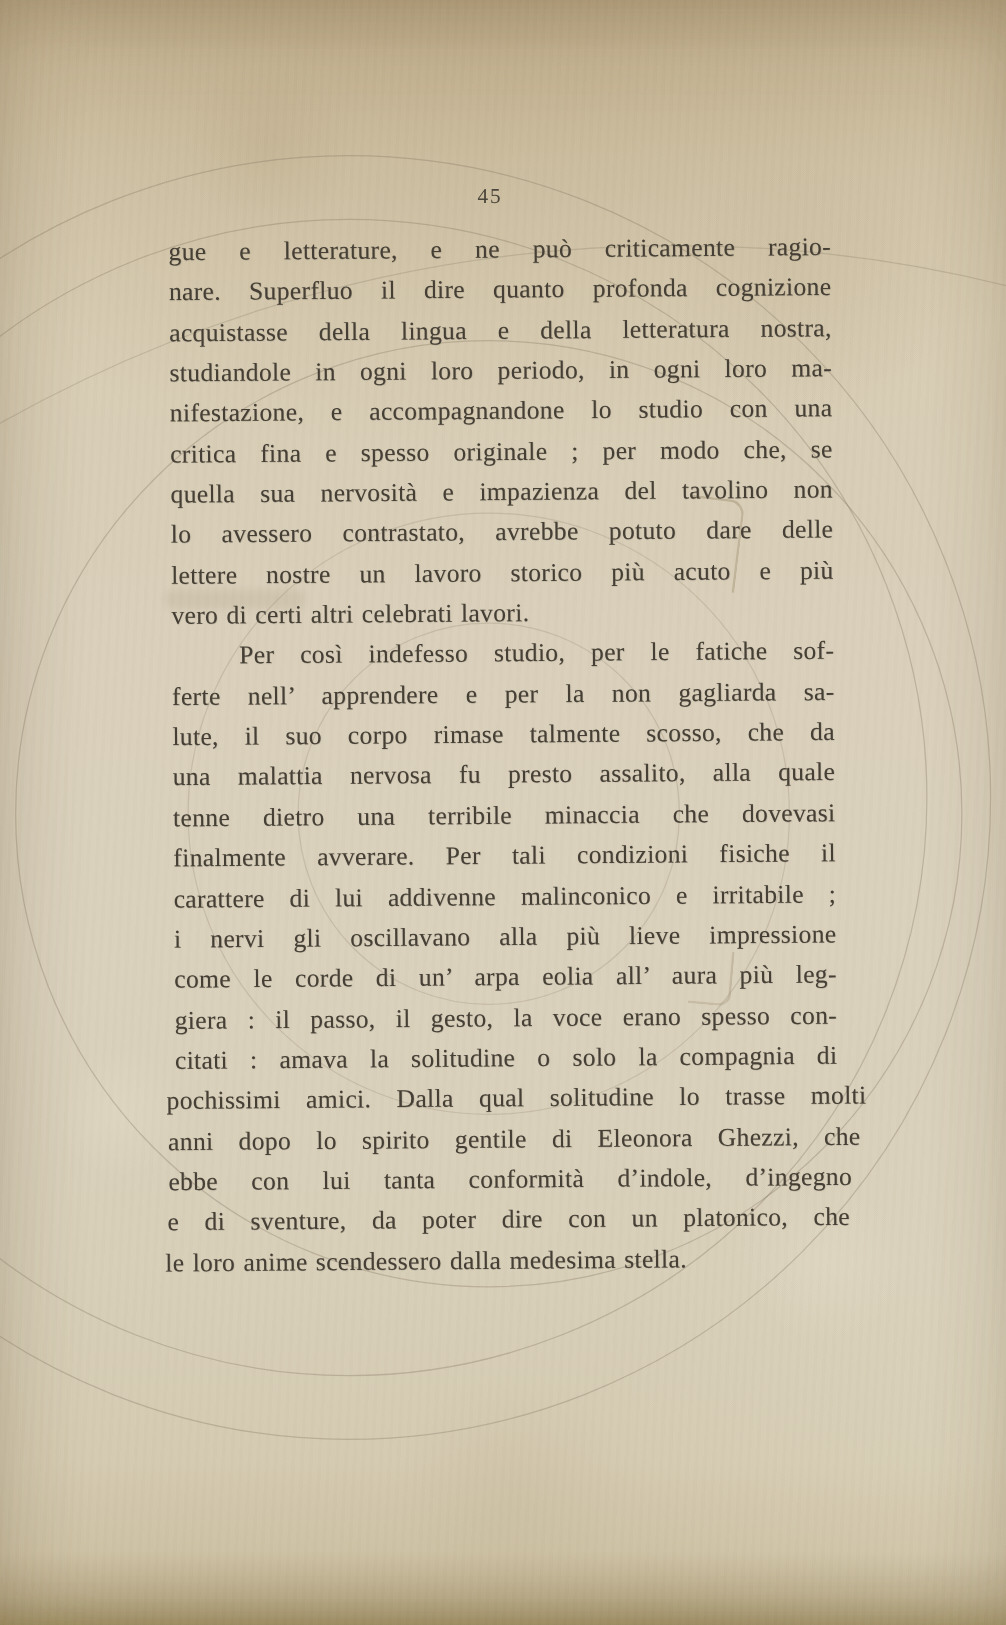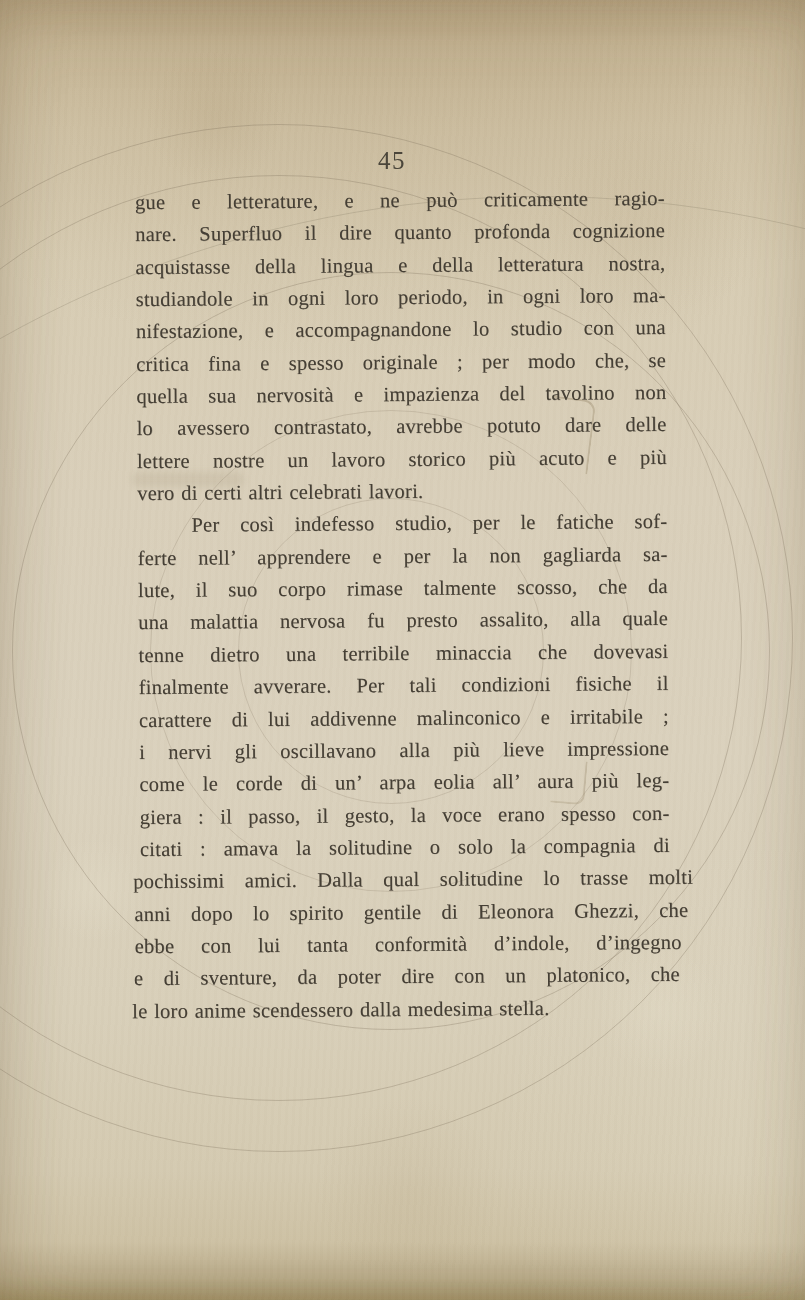--- a/index.html
+++ b/index.html
@@ -55,21 +55,21 @@
     border-bottom-right-radius: 10px;
     transform: rotate(5deg);
   }
   .smudge {
     position: absolute; left: 132px; top: 472px; width: 112px; height: 15px;
     background: rgba(150,135,105,0.14); filter: blur(3px); border-radius: 8px;
   }
   .page-number {
     position: absolute; left: 138px; top: 147px; width: 530px;
     text-align: center; transform: translateX(-11px);
-    font-size: 25px; letter-spacing: 1.5px;
+    font-size: 17px; letter-spacing: 1.5px;
     color: #4b463b;
   }
   .text-block {
     position: absolute; left: 138px; top: 184px; width: 530px;
     transform: rotate(-0.45deg);
     font-size: 20.5px; line-height: 32.35px;
     letter-spacing: 0.25px; word-spacing: 0.06em;
     color: #453f35;
     text-shadow: 0.3px 0.3px 0.6px rgba(68,61,50,0.38);
   }

